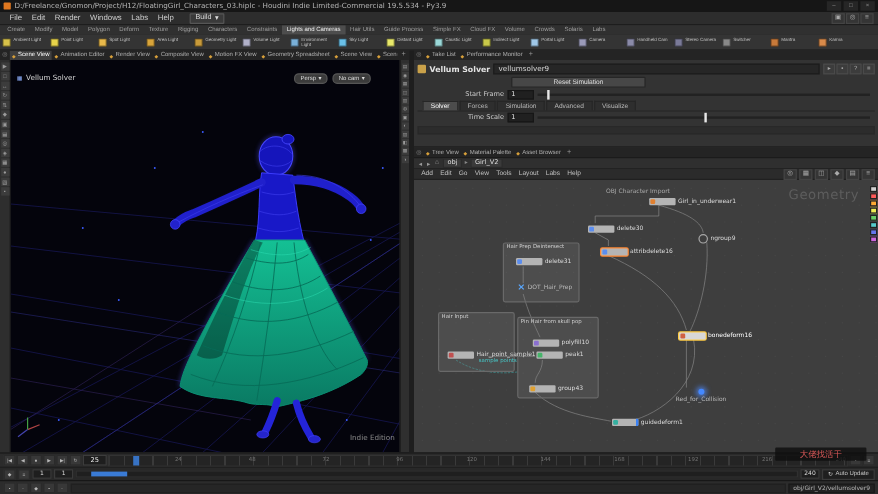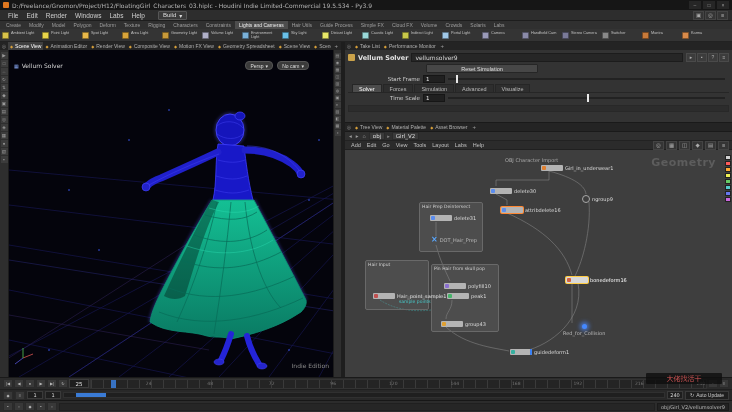--- a/index.html
+++ b/index.html
@@ -78,21 +78,21 @@
   .net-tabbar { position:absolute; left:0; top:0; width:387px; height:9px; background:#242424; display:flex; align-items:center; border-bottom:1px solid #1a1a1a; }
   .net-pathbar { position:absolute; left:0; top:9px; width:387px; height:9px; background:#2f2f2f; display:flex; align-items:center; gap:2px; padding:0 3px; border-bottom:1px solid #222; }
   .nav-btn { background:none; border:none; color:#9a9a9a; font-size:5.5px; padding:0 1px; }
   .path-chip { background:#3a3a3a; border:1px solid #2a2a2a; color:#ddd; font-size:5.5px; padding:0 3px; height:8px; line-height:7px; }
   .path-sep { color:#888; font-size:5px; }
   .net-menurow { position:absolute; left:0; top:18px; width:387px; height:9px; background:#2b2b2b; display:flex; align-items:center; padding:0 3px; gap:1px; border-bottom:1px solid #202020; }
   .net-menu { background:none; border:none; color:#c0c0c0; font-size:5.5px; padding:0 3px; }
   .net-menurow .spacer { flex:1; }
   .net-canvas { position:absolute; left:0; top:27px; width:387px; height:227px; background:#3e3e3e;
     background-image:radial-gradient(#484848 0.5px, transparent 0.6px); background-size:14px 14px; overflow:hidden; }
-  .context-label { position:absolute; right:16px; top:6px; font-size:11px; font-weight:bold; color:#5d5d5d; letter-spacing:.5px; }
+  .context-label { position:absolute; right:16px; top:6px; font-size:11px; font-weight:normal; color:#5d5d5d; letter-spacing:.5px; }
   .netbox { position:absolute; background:rgba(130,130,130,.22); border:1px solid #696969; border-radius:2px; }
   .netbox-title { font-size:4.5px; color:#cfcfcf; padding:1px 2px; white-space:nowrap; overflow:hidden; display:block; }
   .hnode { position:absolute; display:flex; align-items:center; gap:2px; height:7px; }
   .hnode-body { position:relative; width:22px; height:6px; background:#b4b4b4; border-radius:1px; flex:none; }
   .hnode-chip { position:absolute; left:1px; top:1px; width:4px; height:4px; border-radius:1px; background:#777; }
   .hnode-label { font-size:5px; color:#dcdcdc; white-space:nowrap; }
   .node-comment { position:absolute; left:26px; top:7px; font-size:4.5px; color:#46c8c8; white-space:nowrap; }
   .hnode.selected .hnode-body { box-shadow:0 0 0 1px #ffcc44; background:#d8d8d8; }
   .hnode.selected .hnode-label { color:#fff; }
   .hnode.picked .hnode-body { box-shadow:0 0 0 1px #ff8833; }

